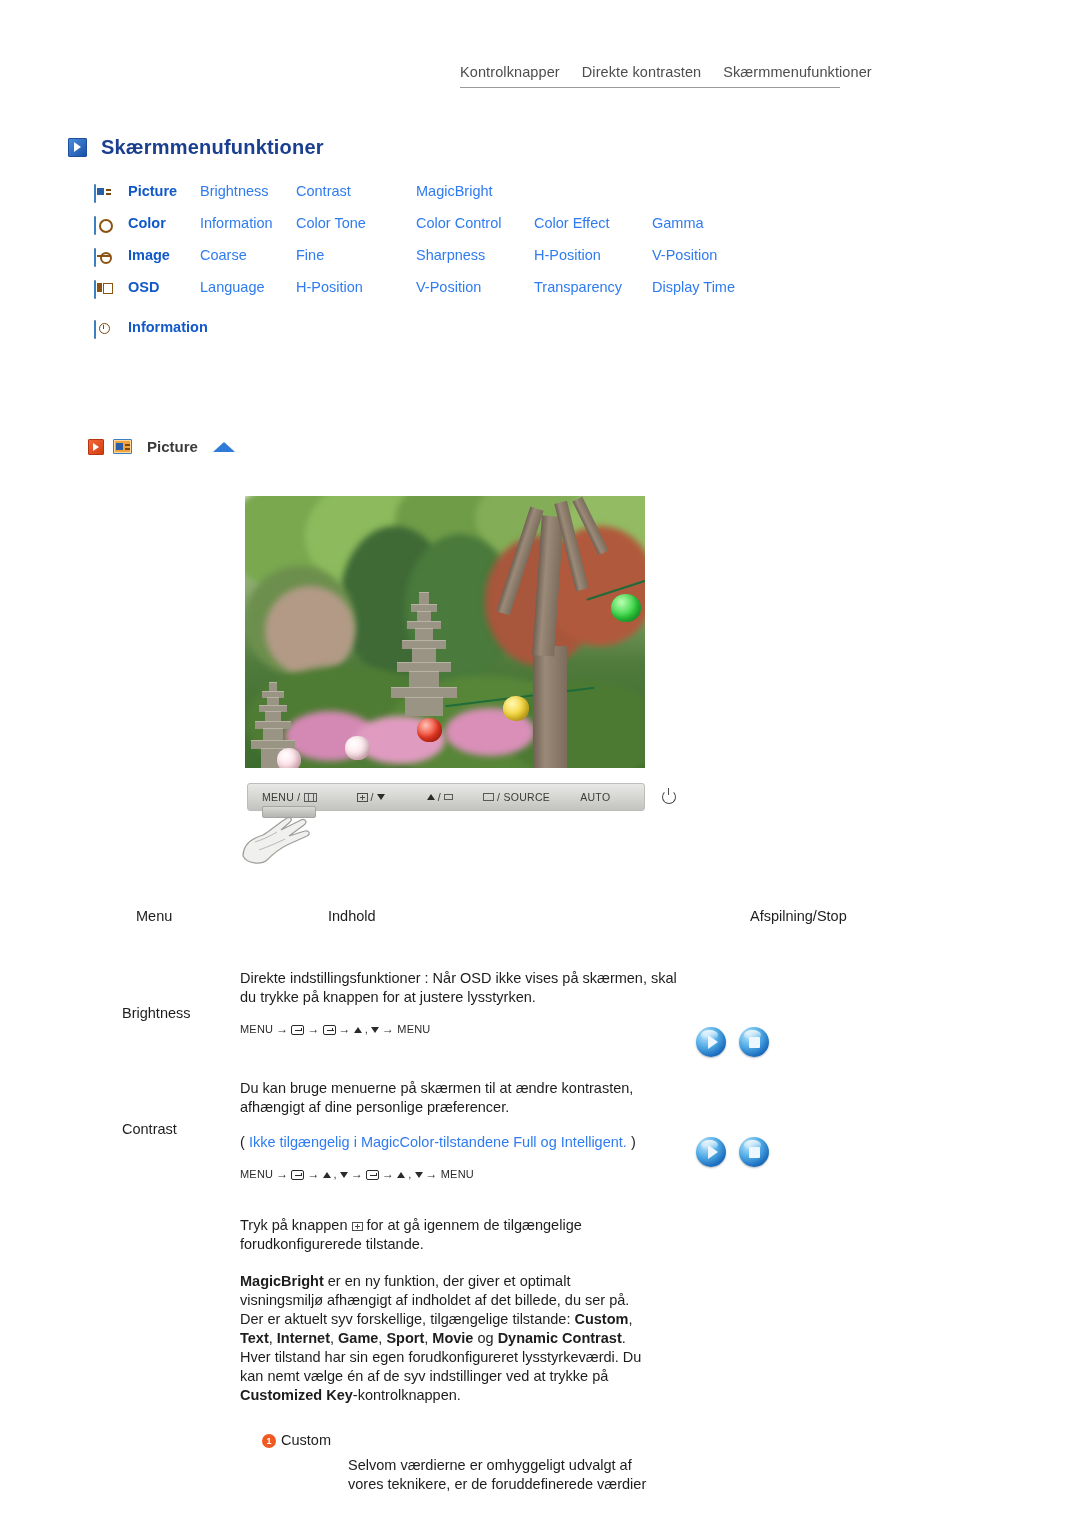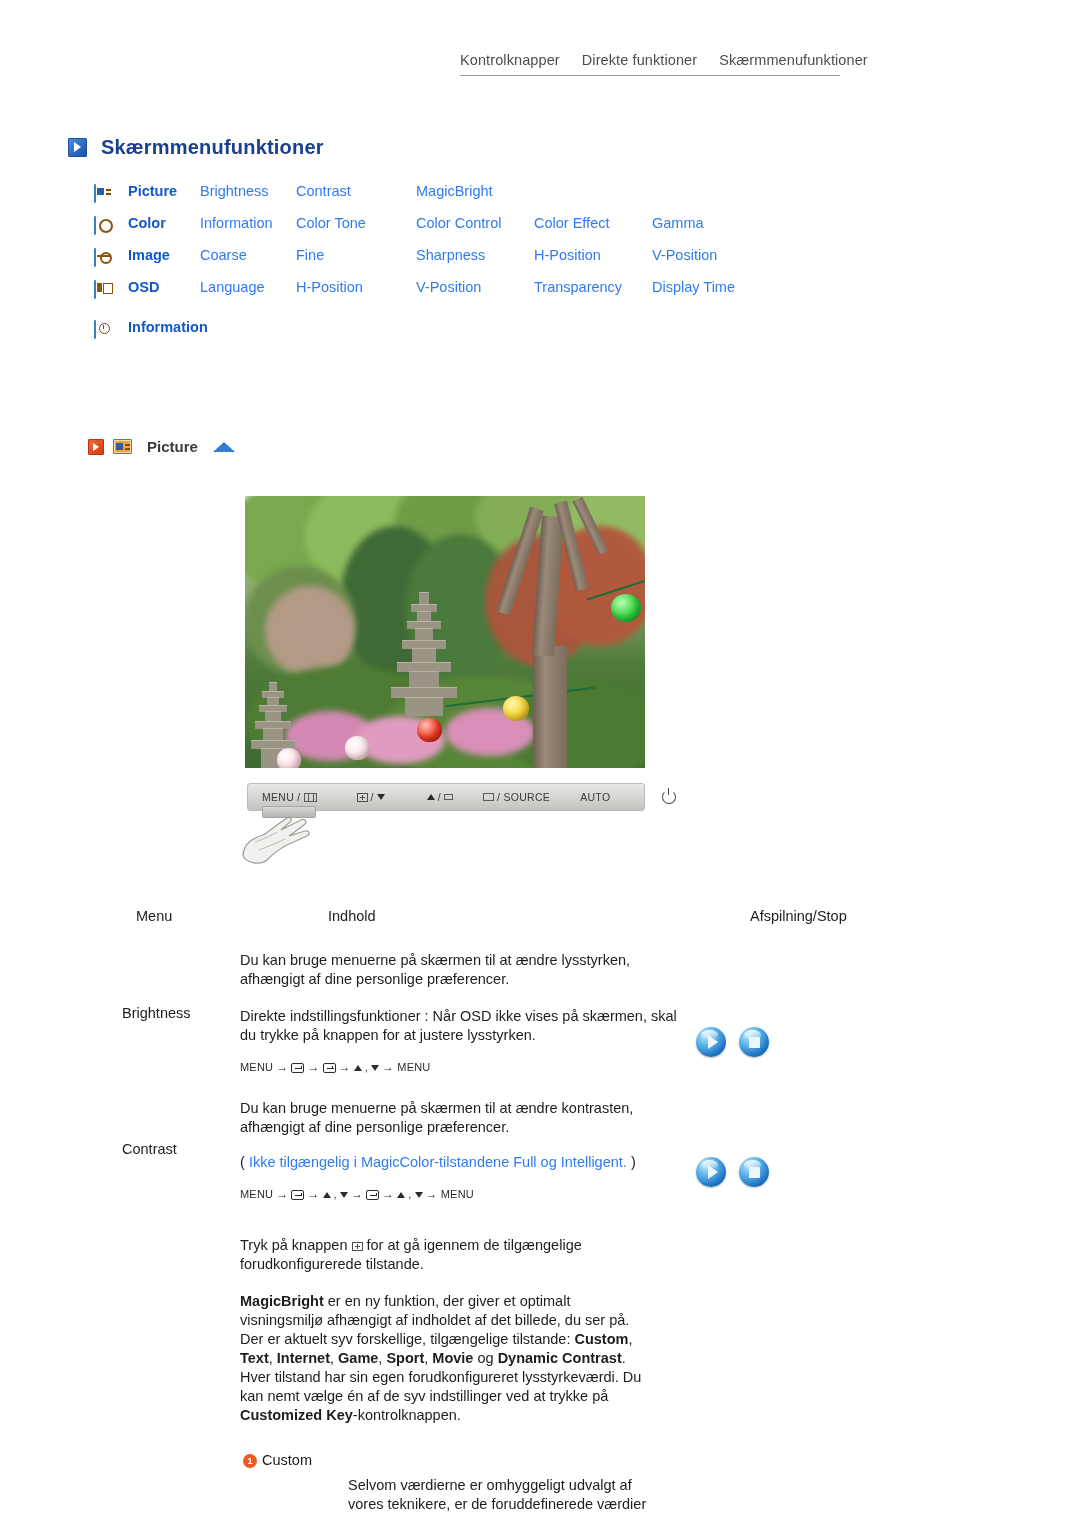--- a/index.html
+++ b/index.html
@@ -3,21 +3,21 @@
 <meta charset="utf-8">
 <style>
   html,body{margin:0;padding:0;}
   body{
     width:1080px;height:1528px;background:#ffffff;
     font-family:"Liberation Sans","DejaVu Sans",sans-serif;
     color:#222;position:relative;overflow:hidden;
   }
 
   
-  #topnav{position:absolute;left:0;top:52px;width:1080px;}
+  #topnav{position:absolute;left:0;top:64px;width:1080px;}
   #topnav .inner{
     width:380px;margin-left:460px;
     display:flex;gap:22px;align-items:flex-end;
     font-size:14.5px;color:#4d4d4d;letter-spacing:.1px;
     padding-bottom:7px;
   }
   #topnav .rule{
     margin-left:460px;width:380px;height:1px;background:#9a9a9a;
   }
   #topnav .nav-item{white-space:nowrap;}
@@ -176,21 +176,21 @@
     width:14px;height:14px;border-radius:50%;background:#ef5a22;color:#fff;
     font-size:9px;font-weight:bold;vertical-align:middle;margin-right:5px;
   }
 </style>
 </head>
 <body>
 
 <div id="topnav">
   <div class="inner">
     <span class="nav-item">Kontrolknapper</span>
-    <span class="nav-item">Direkte funktioner</span>
+    <span class="nav-item">Direkte kontrasten</span>
     <span class="nav-item">Skærmmenufunktioner</span>
   </div>
   <div class="rule"></div>
 </div>
 
 <div id="page-title-row">
   <span class="blue-arrow-box"></span>
   <span id="page-title">Skærmmenufunktioner</span>
 </div>
 
@@ -359,21 +359,20 @@
 
   <div class="th-row">
     <div class="th-menu">Menu</div>
     <div class="th-indhold">Indhold</div>
     <div class="th-play">Afspilning/Stop</div>
   </div>
 
   <div class="trow" style="margin-top:27px;">
     <div class="td-menu" style="padding-top:54px;">Brightness</div>
     <div class="td-body">
-      <div>Du kan bruge menuerne på skærmen til at ændre lysstyrken, afhængigt af dine personlige præferencer.</div>
       <div style="margin-top:18px;">Direkte indstillingsfunktioner : Når OSD ikke vises på skærmen, skal du trykke på knappen for at justere lysstyrken.</div>
       <div class="keyseq">
         <span>MENU</span>
         <span class="arrow">→</span>
           <span class="enterkey"></span>
         <span class="arrow">→</span>
           <span class="enterkey"></span>
         <span class="arrow">→</span>
           <span class="tri-up"></span>
           <span>,</span>
@@ -455,21 +454,21 @@
         <span>kan nemt vælge én af de syv indstillinger ved at trykke på</span><br>
         <span class="b">Customized Key</span><span>-kontrolknappen.</span>
       </div>
     </div>
     <div class="td-play"></div>
   </div>
 
   <div class="trow" style="margin-top:26px;">
     <div class="td-menu"></div>
     <div class="td-body">
-      <div style="margin-left:3px;">
+      <div style="margin-left:22px;">
         <span class="custom-bullet">1</span><span>Custom</span>
       </div>
       <div style="margin-left:108px;margin-top:6px;">
         <span>Selvom værdierne er omhyggeligt udvalgt af</span><br>
         <span>vores teknikere, er de foruddefinerede værdier</span>
       </div>
     </div>
     <div class="td-play"></div>
   </div>
 

